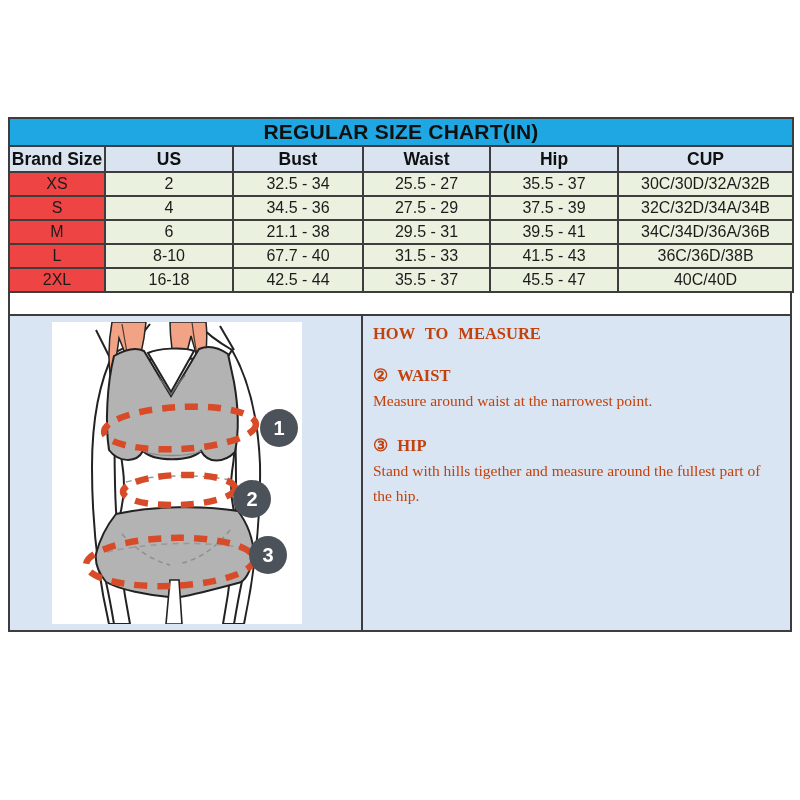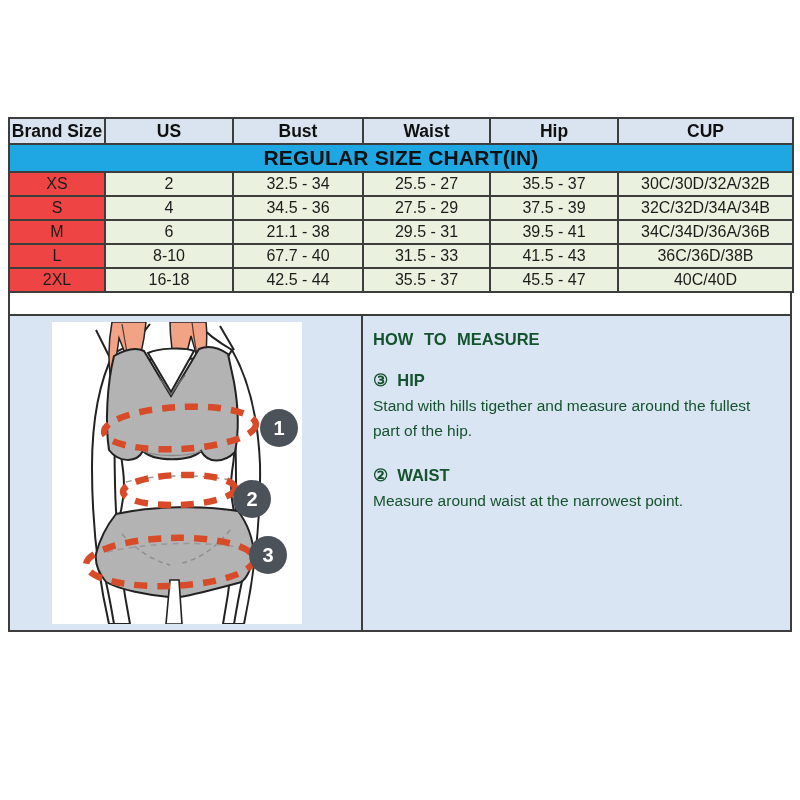--- a/index.html
+++ b/index.html
@@ -18,21 +18,21 @@
   }
   .head-cell { background:#d9e4f0; color:#101010; font-size:17.5px; font-weight:bold; height:24px; }
   .size-table tbody td { background:#ebf1df; color:#1c1c1c; font-size:16px; height:22px; }
   .size-table tbody td.brand-cell { background:#ef4444; }
 
   .gap-row { height:21px; border-left:2px solid #3d3d3d; border-right:2px solid #3d3d3d; background:#ffffff; }
 
   .measure-section { display:flex; border:2px solid #3d3d3d; background:#d9e5f2; height:318px; box-sizing:border-box; }
   .figure-cell { flex:0 0 353px; width:353px; border-right:2px solid #3d3d3d; position:relative; box-sizing:border-box; }
   .figure-box { position:absolute; left:42px; top:6px; width:250px; height:302px; background:#ffffff; }
-  .text-cell { flex:1; padding:12px 10px 0 10px; color:#14532d; }
+  .text-cell { flex:1; padding:6px 10px 0 10px; color:#c2410c;font-family:Liberation Serif, serif; }
   .measure-heading { font-size:16.5px; font-weight:bold; word-spacing:6px; margin:2px 0 21px 0; }
   .step { margin-bottom:22px; }
   .step-head { font-size:16.5px; font-weight:bold; margin-bottom:2px; }
   .step-head .marker { margin-right:9px; font-size:17px; }
   .step-text { font-size:15.5px; line-height:25px; max-width:412px; }
 </style>
 </head>
 <body>
 
 <div class="page">
@@ -42,29 +42,29 @@
       <colgroup>
         <col style="width:96px">
           <col style="width:128px">
           <col style="width:130px">
         <col style="width:127px">
           <col style="width:128px">
           <col style="width:175px">
       </colgroup>
       <thead>
         <tr>
+          <th colspan="6" class="title-cell">REGULAR SIZE CHART(IN)</th>
+        </tr>
+        <tr>
           <th class="head-cell">Brand Size</th>
           <th class="head-cell">US</th>
           <th class="head-cell">Bust</th>
           <th class="head-cell">Waist</th>
           <th class="head-cell">Hip</th>
           <th class="head-cell">CUP</th>
-        </tr>
-        <tr>
-          <th colspan="6" class="title-cell">REGULAR SIZE CHART(IN)</th>
         </tr>
       </thead>
       <tbody>
         <tr>
           <td class="brand-cell">XS</td>
           <td>2</td>
           <td>32.5 - 34</td>
           <td>25.5 - 27</td>
           <td>35.5 - 37</td>
           <td>30C/30D/32A/32B</td>
@@ -166,28 +166,28 @@
           </svg>
         </div>
       </div>
 
       <div class="text-cell">
         <div class="measure-heading">HOW TO MEASURE</div>
 
 
         <div class="step">
           <div class="step-head">
-            <span class="marker">③</span><span>HIP</span>
+            <span class="marker">②</span><span>WAIST</span>
           </div>
-          <div class="step-text">Stand with hills tigether and measure around the fullest part of the hip.</div>
+          <div class="step-text">Measure around waist at the narrowest point.</div>
         </div>
 
         <div class="step">
           <div class="step-head">
-            <span class="marker">②</span><span>WAIST</span>
+            <span class="marker">③</span><span>HIP</span>
           </div>
-          <div class="step-text">Measure around waist at the narrowest point.</div>
+          <div class="step-text">Stand with hills tigether and measure around the fullest part of the hip.</div>
         </div>
       </div>
 
     </div>
   </div>
 </div>
 
 </body></html>

